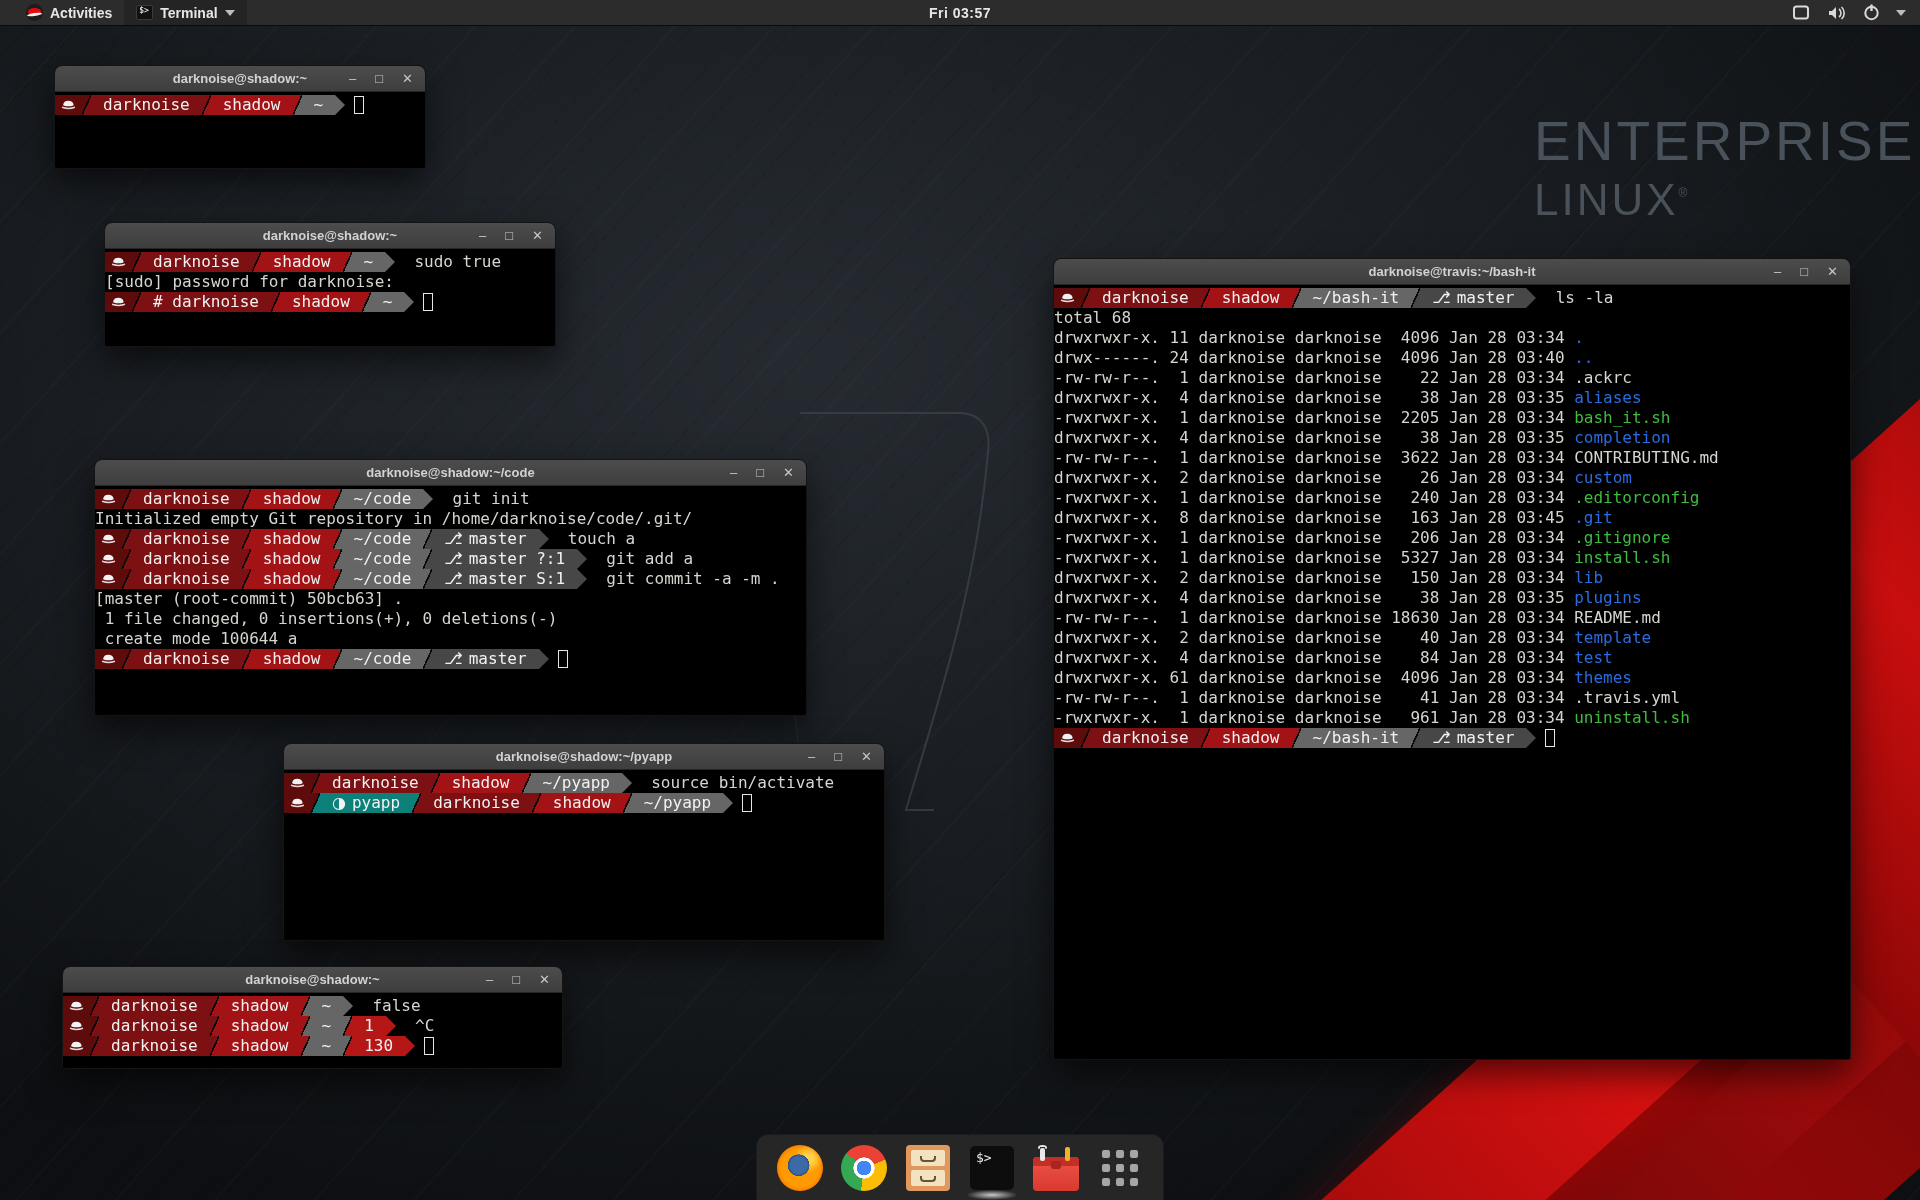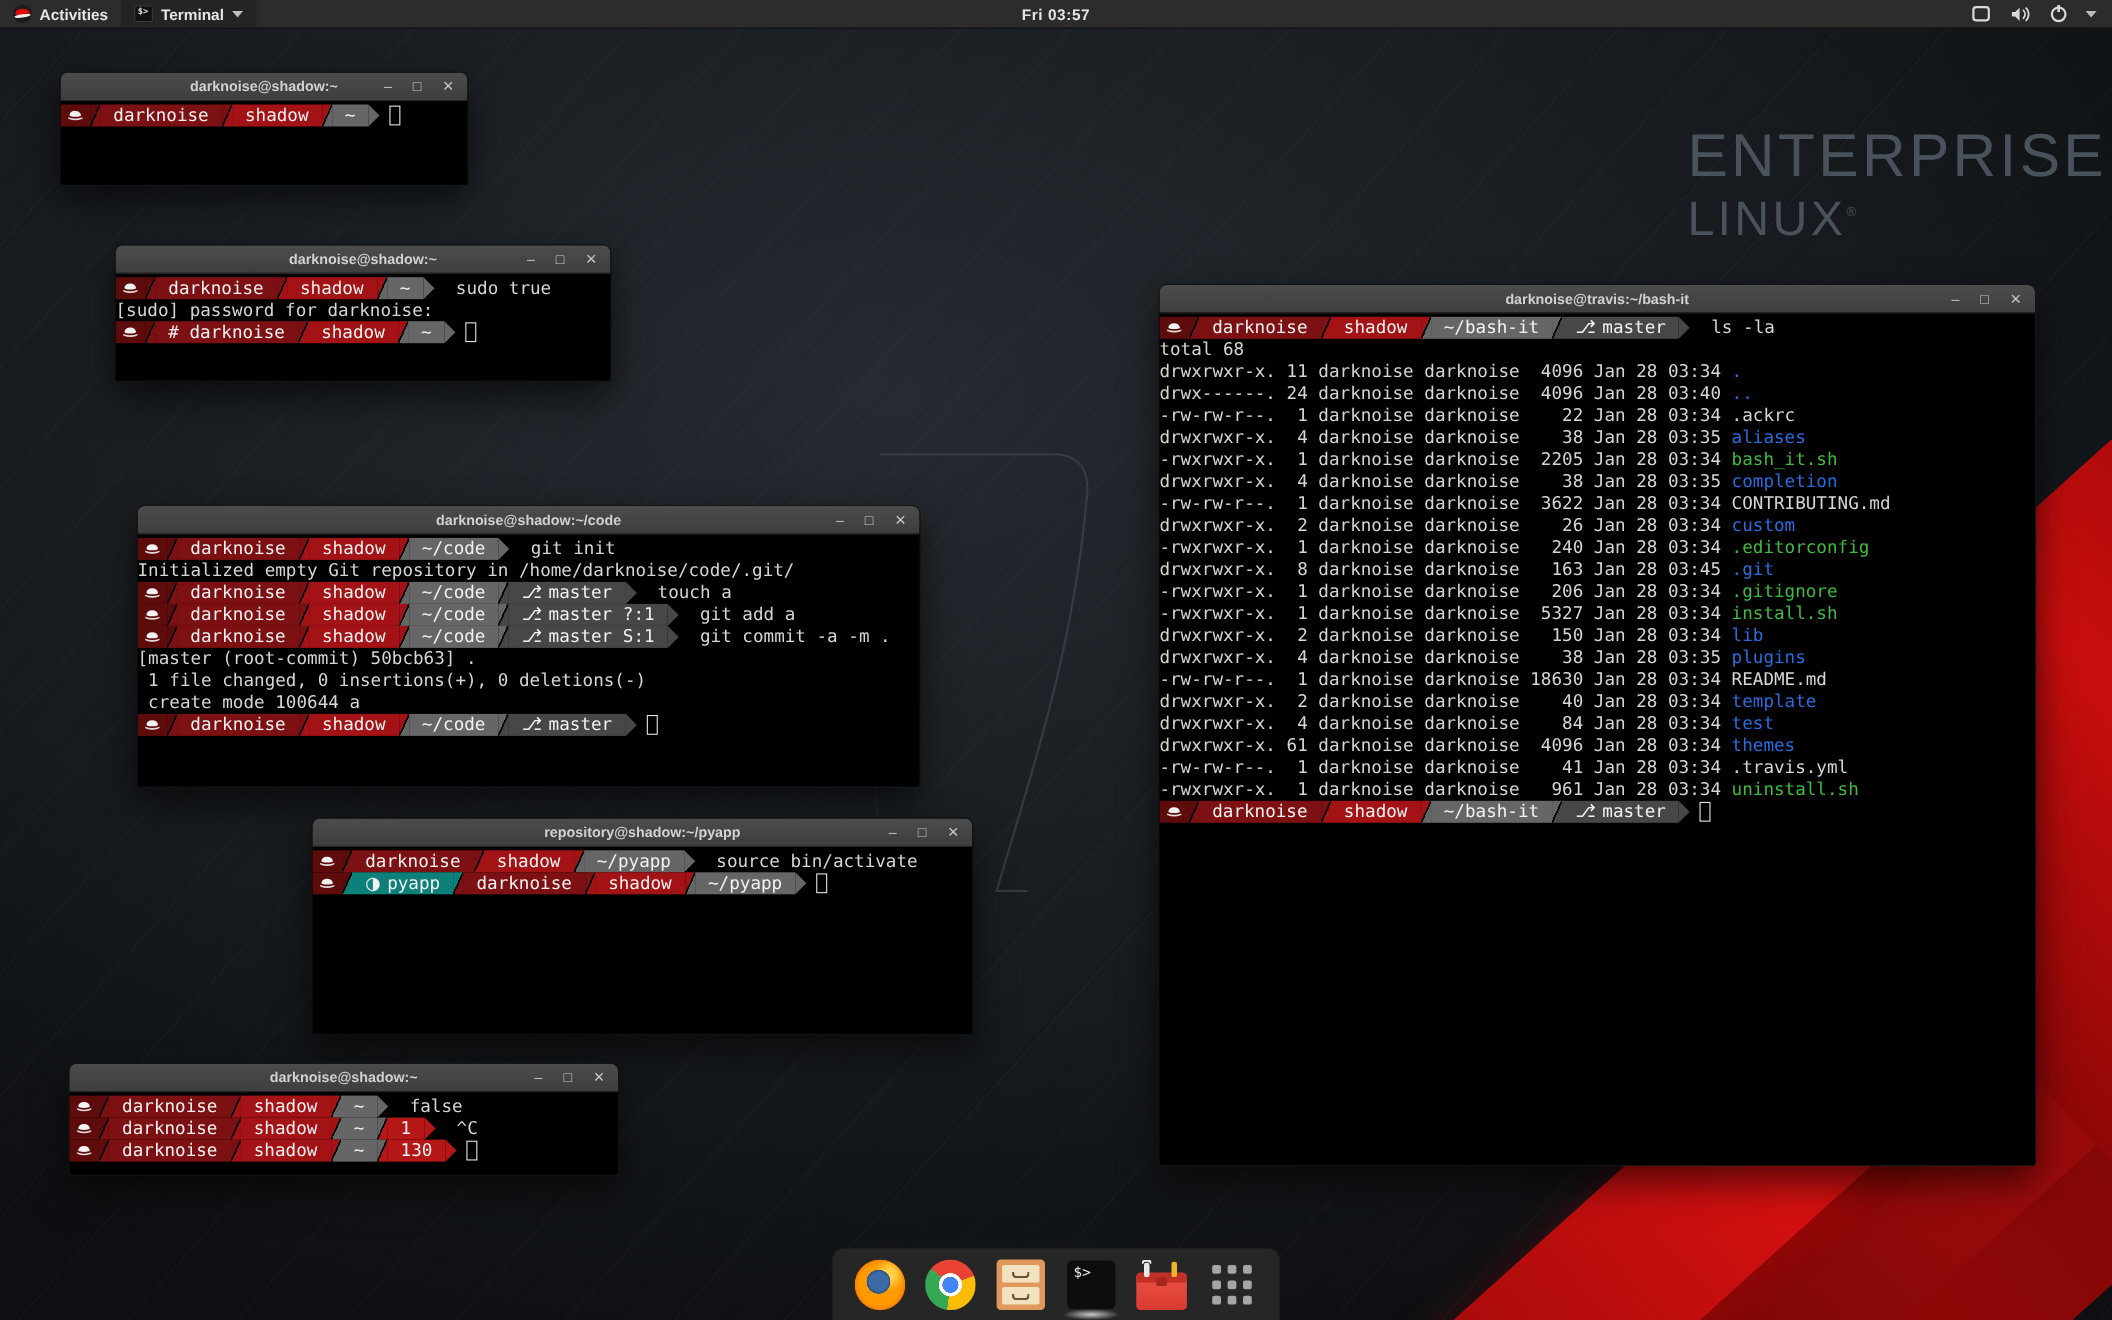--- a/index.html
+++ b/index.html
@@ -29,21 +29,21 @@
   .brand .l1 { font-size:30px; font-weight:bold; letter-spacing:2px; color:#4e5861; }
   .brand .l2 { font-size:55px; letter-spacing:3px; margin-top:5px; color:#49525b; }
   .brand .l3 { font-size:44px; letter-spacing:3px; margin-top:2px; color:#49525b; }
   .brand sup { font-size:12px; vertical-align:18px; }
 
   
   .topbar { position:absolute; left:0; top:0; width:1920px; height:26px; z-index:60;
             background:#2c2c2c; border-bottom:1px solid #0a0a0a;
             display:flex; align-items:center; color:#e6e6e6; font-size:14px; }
   .tb-left { display:flex; align-items:center; height:100%; }
-  .activities { display:flex; align-items:center; gap:7px; padding:0 12px; height:100%; font-weight:bold; }
+  .activities { display:flex; align-items:center; gap:7px; padding:0 12px; height:100%; font-weight:bold;margin-left:14px; }
   .hat-badge { width:17px; height:17px; border-radius:50%; background:#1c1c1c; position:relative; overflow:hidden; }
   .hat-badge::before { content:""; position:absolute; left:2px; top:4px; width:13px; height:7px; border-radius:50% 50% 40% 40%; background:#e00b0b; }
   .hat-badge::after  { content:""; position:absolute; left:1px; top:9px; width:15px; height:3px; border-radius:50%; background:#efefef; transform:rotate(-8deg); }
   .appmenu { display:flex; align-items:center; gap:7px; padding:0 12px; height:100%; background:#242424; font-weight:bold; }
   .mini-term { width:17px; height:15px; background:#111; border:1px solid #3a3a3a; border-radius:2px;
                color:#ddd; font-family:"DejaVu Sans Mono",monospace; font-size:8px; line-height:9px; padding-left:2px; }
   .caret-down { width:0; height:0; border-left:5px solid transparent; border-right:5px solid transparent; border-top:6px solid #bdbdbd; }
   .tb-clock { position:absolute; left:50%; transform:translateX(-50%); font-weight:bold; letter-spacing:.5px; }
   .tb-right { margin-left:auto; display:flex; align-items:center; gap:16px; padding-right:14px; height:100%; }
   .tb-right svg { display:block; }
@@ -186,21 +186,21 @@
   </div>
   <div class="term-body"><div class="term-line"><span class="seg seg-hat" style="background: rgb(94, 11, 11);"><svg width="15" height="13" viewBox="0 0 15 13">
             <path d="M2.2 6.2 q1.2 -3.6 5.3 -3.4 q4.1 .2 5.1 3.6 q.3 1 -.9 1.3 q-4.3 1 -8.6 0 q-1.2 -.3 -.9 -1.5z" fill="#f2f2f2"></path>
             <path d="M1 8.6 q6.5 2.3 13 0 q.6 1 -.6 1.6 q-5.9 2.2 -11.8 0 q-1.2 -.6 -.6 -1.6z" fill="#f2f2f2" opacity=".9"></path>
           </svg></span><span class="seg-sep" style="background: linear-gradient(to right bottom, rgb(94, 11, 11) 0%, rgb(94, 11, 11) 45%, rgba(10, 10, 10, 0.85) 45%, rgba(10, 10, 10, 0.85) 55%, rgb(125, 16, 18) 55%, rgb(125, 16, 18) 100%);"></span><span class="seg seg-pad" style="background: rgb(125, 16, 18);">darknoise</span><span class="seg-sep" style="background: linear-gradient(to right bottom, rgb(125, 16, 18) 0%, rgb(125, 16, 18) 45%, rgba(10, 10, 10, 0.85) 45%, rgba(10, 10, 10, 0.85) 55%, rgb(163, 18, 21) 55%, rgb(163, 18, 21) 100%);"></span><span class="seg seg-pad" style="background: rgb(163, 18, 21);">shadow</span><span class="seg-sep" style="background: linear-gradient(to right bottom, rgb(163, 18, 21) 0%, rgb(163, 18, 21) 45%, rgba(10, 10, 10, 0.85) 45%, rgba(10, 10, 10, 0.85) 55%, rgb(102, 102, 102) 55%, rgb(102, 102, 102) 100%);"></span><span class="seg seg-pad" style="background: rgb(102, 102, 102);">~</span><span class="arrow" style="border-left-color: rgb(102, 102, 102);"></span><span class="cmd">  sudo true</span></div><div class="term-line"><span class="out">[sudo] password for darknoise:</span></div><div class="term-line"><span class="seg seg-hat" style="background: rgb(94, 11, 11);"><svg width="15" height="13" viewBox="0 0 15 13">
             <path d="M2.2 6.2 q1.2 -3.6 5.3 -3.4 q4.1 .2 5.1 3.6 q.3 1 -.9 1.3 q-4.3 1 -8.6 0 q-1.2 -.3 -.9 -1.5z" fill="#f2f2f2"></path>
             <path d="M1 8.6 q6.5 2.3 13 0 q.6 1 -.6 1.6 q-5.9 2.2 -11.8 0 q-1.2 -.6 -.6 -1.6z" fill="#f2f2f2" opacity=".9"></path>
           </svg></span><span class="seg-sep" style="background: linear-gradient(to right bottom, rgb(94, 11, 11) 0%, rgb(94, 11, 11) 45%, rgba(10, 10, 10, 0.85) 45%, rgba(10, 10, 10, 0.85) 55%, rgb(125, 16, 18) 55%, rgb(125, 16, 18) 100%);"></span><span class="seg seg-pad" style="background: rgb(125, 16, 18);"># darknoise</span><span class="seg-sep" style="background: linear-gradient(to right bottom, rgb(125, 16, 18) 0%, rgb(125, 16, 18) 45%, rgba(10, 10, 10, 0.85) 45%, rgba(10, 10, 10, 0.85) 55%, rgb(163, 18, 21) 55%, rgb(163, 18, 21) 100%);"></span><span class="seg seg-pad" style="background: rgb(163, 18, 21);">shadow</span><span class="seg-sep" style="background: linear-gradient(to right bottom, rgb(163, 18, 21) 0%, rgb(163, 18, 21) 45%, rgba(10, 10, 10, 0.85) 45%, rgba(10, 10, 10, 0.85) 55%, rgb(102, 102, 102) 55%, rgb(102, 102, 102) 100%);"></span><span class="seg seg-pad" style="background: rgb(102, 102, 102);">~</span><span class="arrow" style="border-left-color: rgb(102, 102, 102);"></span><span class="cursor"></span></div></div>
 </div>
 
-<div class="terminal-window" style="left:124px; top:459px; width:713px; height:257px;">
+<div class="terminal-window" style="left:94px; top:459px; width:713px; height:257px;">
   <div class="titlebar">
     <span class="title-text">darknoise@shadow:~/code</span>
     <span class="win-controls">
       <span>–</span>
       <span>□</span>
       <span>✕</span>
     </span>
   </div>
   <div class="term-body"><div class="term-line"><span class="seg seg-hat" style="background: rgb(94, 11, 11);"><svg width="15" height="13" viewBox="0 0 15 13">
             <path d="M2.2 6.2 q1.2 -3.6 5.3 -3.4 q4.1 .2 5.1 3.6 q.3 1 -.9 1.3 q-4.3 1 -8.6 0 q-1.2 -.3 -.9 -1.5z" fill="#f2f2f2"></path>
@@ -215,21 +215,21 @@
             <path d="M2.2 6.2 q1.2 -3.6 5.3 -3.4 q4.1 .2 5.1 3.6 q.3 1 -.9 1.3 q-4.3 1 -8.6 0 q-1.2 -.3 -.9 -1.5z" fill="#f2f2f2"></path>
             <path d="M1 8.6 q6.5 2.3 13 0 q.6 1 -.6 1.6 q-5.9 2.2 -11.8 0 q-1.2 -.6 -.6 -1.6z" fill="#f2f2f2" opacity=".9"></path>
           </svg></span><span class="seg-sep" style="background: linear-gradient(to right bottom, rgb(94, 11, 11) 0%, rgb(94, 11, 11) 45%, rgba(10, 10, 10, 0.85) 45%, rgba(10, 10, 10, 0.85) 55%, rgb(125, 16, 18) 55%, rgb(125, 16, 18) 100%);"></span><span class="seg seg-pad" style="background: rgb(125, 16, 18);">darknoise</span><span class="seg-sep" style="background: linear-gradient(to right bottom, rgb(125, 16, 18) 0%, rgb(125, 16, 18) 45%, rgba(10, 10, 10, 0.85) 45%, rgba(10, 10, 10, 0.85) 55%, rgb(163, 18, 21) 55%, rgb(163, 18, 21) 100%);"></span><span class="seg seg-pad" style="background: rgb(163, 18, 21);">shadow</span><span class="seg-sep" style="background: linear-gradient(to right bottom, rgb(163, 18, 21) 0%, rgb(163, 18, 21) 45%, rgba(10, 10, 10, 0.85) 45%, rgba(10, 10, 10, 0.85) 55%, rgb(102, 102, 102) 55%, rgb(102, 102, 102) 100%);"></span><span class="seg seg-pad" style="background: rgb(102, 102, 102);">~/code</span><span class="seg-sep" style="background: linear-gradient(to right bottom, rgb(102, 102, 102) 0%, rgb(102, 102, 102) 45%, rgba(10, 10, 10, 0.85) 45%, rgba(10, 10, 10, 0.85) 55%, rgb(71, 71, 71) 55%, rgb(71, 71, 71) 100%);"></span><span class="seg seg-pad" style="background: rgb(71, 71, 71);"><span class="git-glyph">⎇</span>master S:1</span><span class="arrow" style="border-left-color: rgb(71, 71, 71);"></span><span class="cmd">  git commit -a -m .</span></div><div class="term-line"><span class="out">[master (root-commit) 50bcb63] .</span></div><div class="term-line"><span class="out"> 1 file changed, 0 insertions(+), 0 deletions(-)</span></div><div class="term-line"><span class="out"> create mode 100644 a</span></div><div class="term-line"><span class="seg seg-hat" style="background: rgb(94, 11, 11);"><svg width="15" height="13" viewBox="0 0 15 13">
             <path d="M2.2 6.2 q1.2 -3.6 5.3 -3.4 q4.1 .2 5.1 3.6 q.3 1 -.9 1.3 q-4.3 1 -8.6 0 q-1.2 -.3 -.9 -1.5z" fill="#f2f2f2"></path>
             <path d="M1 8.6 q6.5 2.3 13 0 q.6 1 -.6 1.6 q-5.9 2.2 -11.8 0 q-1.2 -.6 -.6 -1.6z" fill="#f2f2f2" opacity=".9"></path>
           </svg></span><span class="seg-sep" style="background: linear-gradient(to right bottom, rgb(94, 11, 11) 0%, rgb(94, 11, 11) 45%, rgba(10, 10, 10, 0.85) 45%, rgba(10, 10, 10, 0.85) 55%, rgb(125, 16, 18) 55%, rgb(125, 16, 18) 100%);"></span><span class="seg seg-pad" style="background: rgb(125, 16, 18);">darknoise</span><span class="seg-sep" style="background: linear-gradient(to right bottom, rgb(125, 16, 18) 0%, rgb(125, 16, 18) 45%, rgba(10, 10, 10, 0.85) 45%, rgba(10, 10, 10, 0.85) 55%, rgb(163, 18, 21) 55%, rgb(163, 18, 21) 100%);"></span><span class="seg seg-pad" style="background: rgb(163, 18, 21);">shadow</span><span class="seg-sep" style="background: linear-gradient(to right bottom, rgb(163, 18, 21) 0%, rgb(163, 18, 21) 45%, rgba(10, 10, 10, 0.85) 45%, rgba(10, 10, 10, 0.85) 55%, rgb(102, 102, 102) 55%, rgb(102, 102, 102) 100%);"></span><span class="seg seg-pad" style="background: rgb(102, 102, 102);">~/code</span><span class="seg-sep" style="background: linear-gradient(to right bottom, rgb(102, 102, 102) 0%, rgb(102, 102, 102) 45%, rgba(10, 10, 10, 0.85) 45%, rgba(10, 10, 10, 0.85) 55%, rgb(71, 71, 71) 55%, rgb(71, 71, 71) 100%);"></span><span class="seg seg-pad" style="background: rgb(71, 71, 71);"><span class="git-glyph">⎇</span>master</span><span class="arrow" style="border-left-color: rgb(71, 71, 71);"></span><span class="cursor"></span></div></div>
 </div>
 
 <div class="terminal-window" style="left:283px; top:743px; width:602px; height:198px;">
   <div class="titlebar">
-    <span class="title-text">repository@shadow:~/pyapp</span>
+    <span class="title-text">darknoise@shadow:~/pyapp</span>
     <span class="win-controls">
       <span>–</span>
       <span>□</span>
       <span>✕</span>
     </span>
   </div>
   <div class="term-body"><div class="term-line"><span class="seg seg-hat" style="background: rgb(94, 11, 11);"><svg width="15" height="13" viewBox="0 0 15 13">
             <path d="M2.2 6.2 q1.2 -3.6 5.3 -3.4 q4.1 .2 5.1 3.6 q.3 1 -.9 1.3 q-4.3 1 -8.6 0 q-1.2 -.3 -.9 -1.5z" fill="#f2f2f2"></path>
             <path d="M1 8.6 q6.5 2.3 13 0 q.6 1 -.6 1.6 q-5.9 2.2 -11.8 0 q-1.2 -.6 -.6 -1.6z" fill="#f2f2f2" opacity=".9"></path>
           </svg></span><span class="seg-sep" style="background: linear-gradient(to right bottom, rgb(94, 11, 11) 0%, rgb(94, 11, 11) 45%, rgba(10, 10, 10, 0.85) 45%, rgba(10, 10, 10, 0.85) 55%, rgb(125, 16, 18) 55%, rgb(125, 16, 18) 100%);"></span><span class="seg seg-pad" style="background: rgb(125, 16, 18);">darknoise</span><span class="seg-sep" style="background: linear-gradient(to right bottom, rgb(125, 16, 18) 0%, rgb(125, 16, 18) 45%, rgba(10, 10, 10, 0.85) 45%, rgba(10, 10, 10, 0.85) 55%, rgb(163, 18, 21) 55%, rgb(163, 18, 21) 100%);"></span><span class="seg seg-pad" style="background: rgb(163, 18, 21);">shadow</span><span class="seg-sep" style="background: linear-gradient(to right bottom, rgb(163, 18, 21) 0%, rgb(163, 18, 21) 45%, rgba(10, 10, 10, 0.85) 45%, rgba(10, 10, 10, 0.85) 55%, rgb(102, 102, 102) 55%, rgb(102, 102, 102) 100%);"></span><span class="seg seg-pad" style="background: rgb(102, 102, 102);">~/pyapp</span><span class="arrow" style="border-left-color: rgb(102, 102, 102);"></span><span class="cmd">  source bin/activate</span></div><div class="term-line"><span class="seg seg-hat" style="background: rgb(94, 11, 11);"><svg width="15" height="13" viewBox="0 0 15 13">

